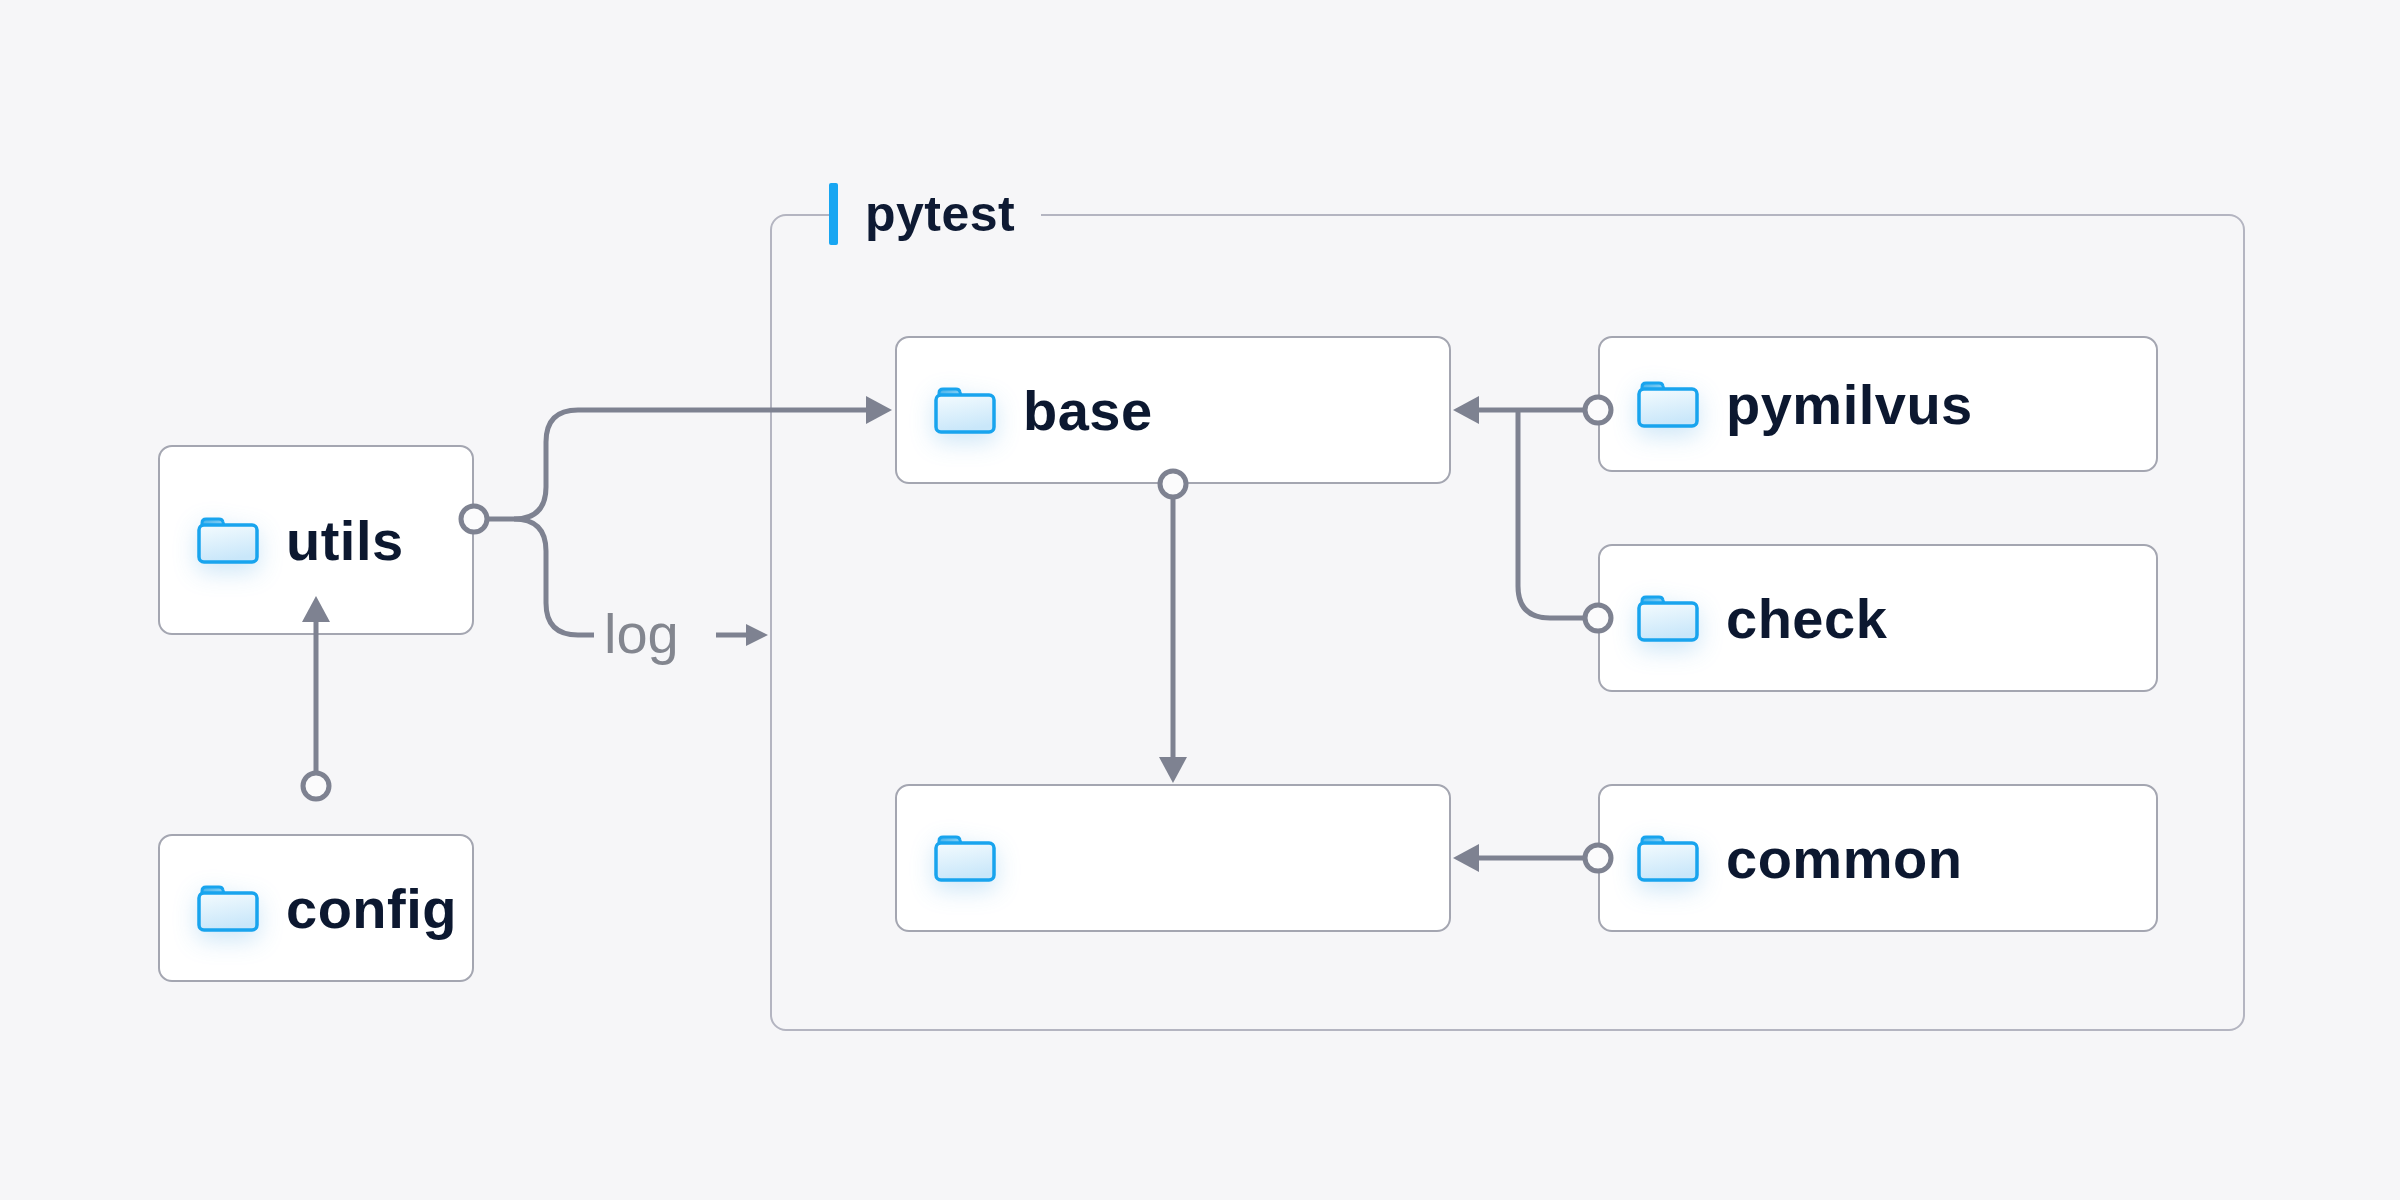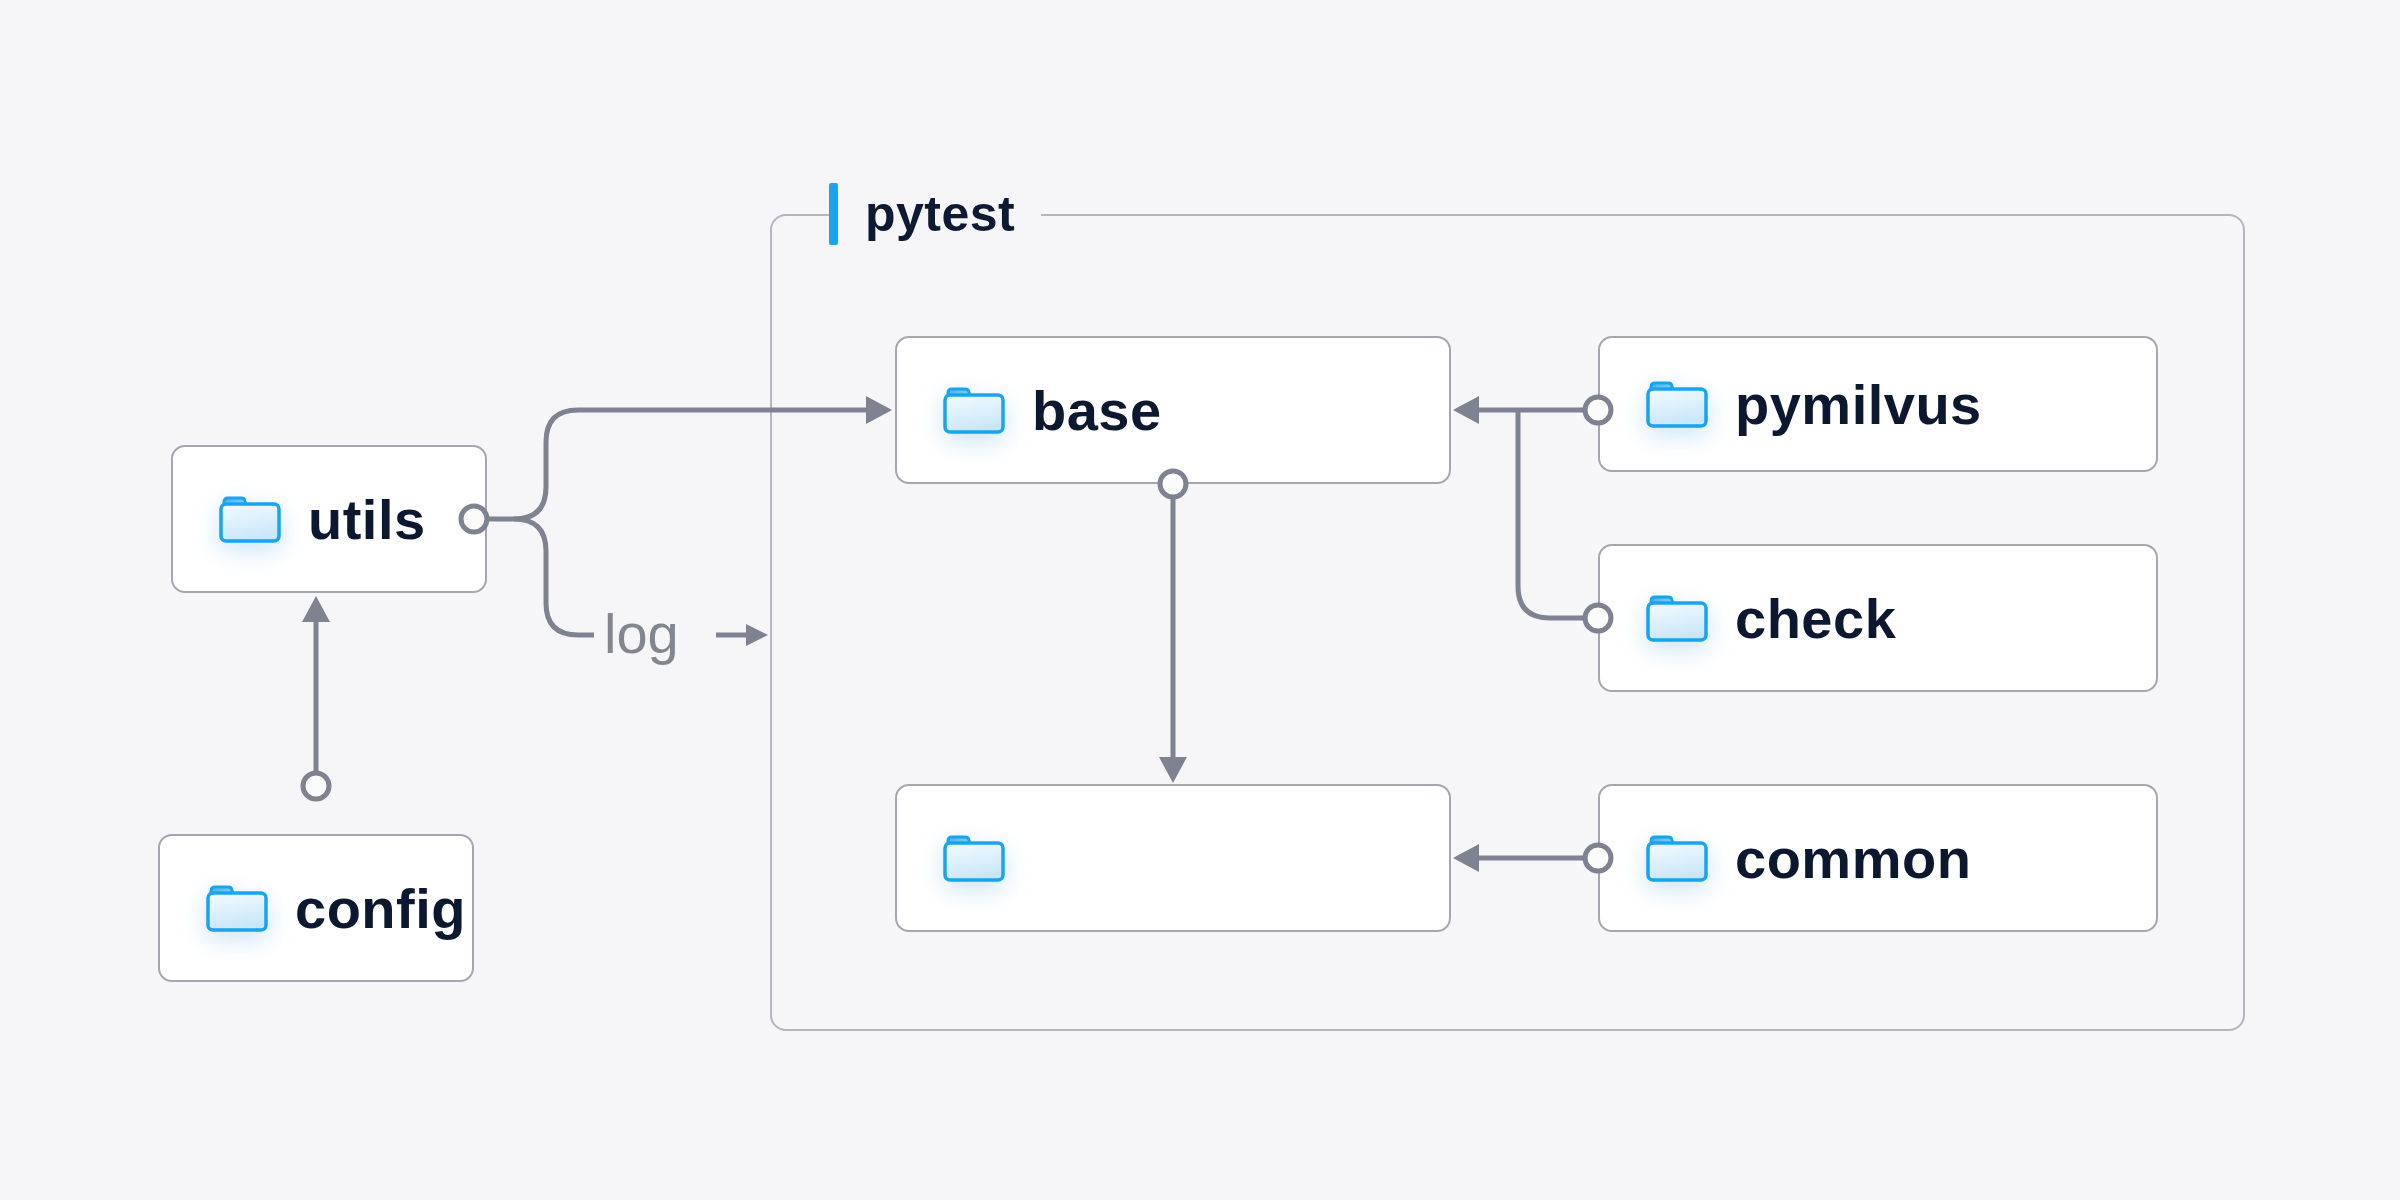--- a/index.html
+++ b/index.html
@@ -29,30 +29,30 @@
     margin-left:27px;font-size:50px;font-weight:700;color:#0e1a33;
     letter-spacing:0.5px;line-height:62px;
   }
 
   
   .node{
     position:absolute;background:#ffffff;
     border:2.5px solid #a4a6b1;border-radius:14px;
     box-sizing:border-box;
     display:flex;align-items:center;
-    padding-left:45px;gap:26px;
+    padding-left:36px;gap:26px;
     z-index:2;
   }
   .node .nlabel{
     font-size:56px;font-weight:700;color:#0c1830;letter-spacing:0.5px;
     white-space:nowrap;
   }
   .folder{filter:drop-shadow(0 8px 12px rgba(26,140,220,0.22));flex:0 0 auto;}
 
-  #n-utils    {left:171px; top:445px; width:316px; height:148px;}
+  #n-utils    {left:158px; top:445px; width:316px; height:190px;}
   #n-config   {left:158px; top:786px; width:316px; height:148px;margin-top:48px;}
   #n-base     {left:895px; top:336px; width:556px; height:148px;}
   #n-pymilvus {left:1598px;top:336px; width:560px; height:136px;}
   #n-check    {left:1598px;top:544px; width:560px; height:148px;}
   #n-testcases{left:895px; top:784px; width:556px; height:148px;}
   #n-common   {left:1598px;top:784px; width:560px; height:148px;}
 
   
   .connectors{
     position:absolute;left:0;top:0;width:2400px;height:1200px;

